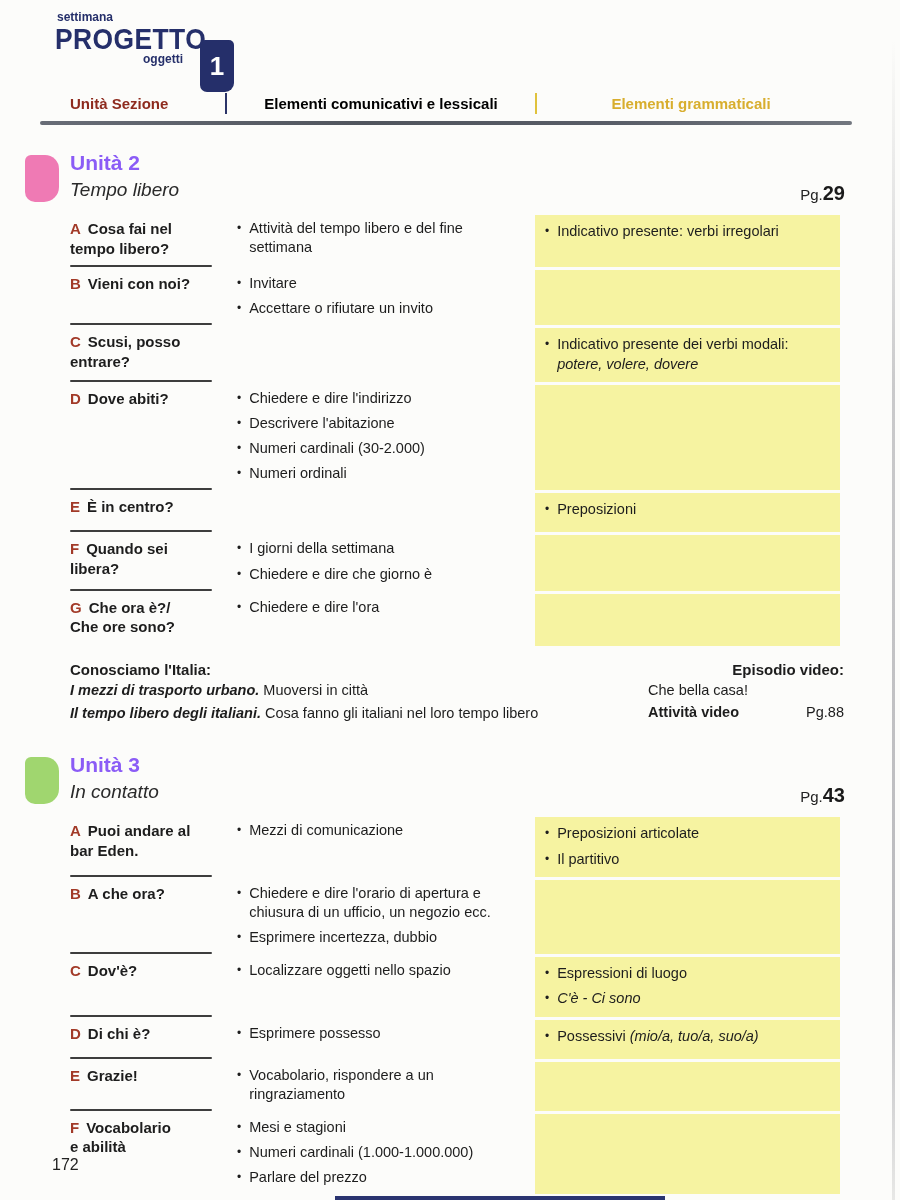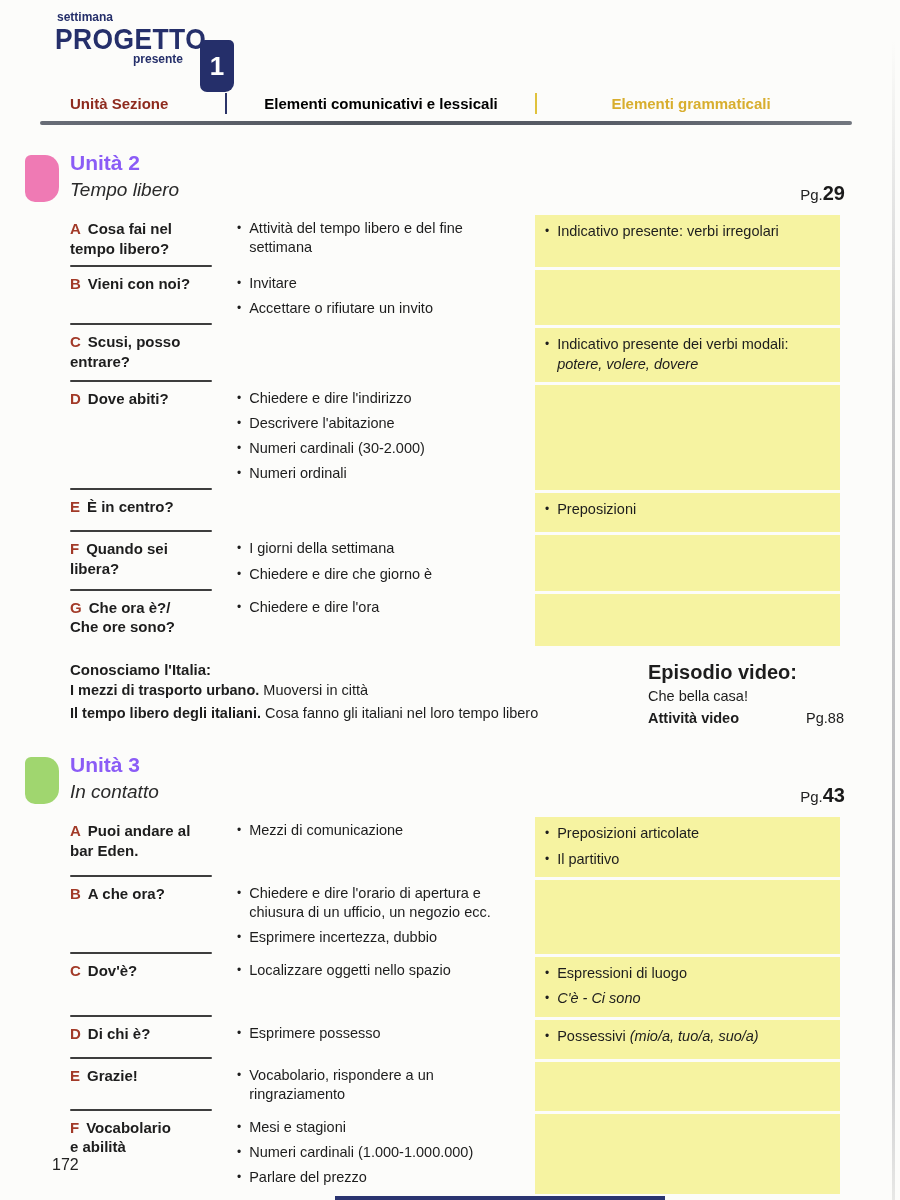--- a/index.html
+++ b/index.html
@@ -52,47 +52,47 @@
   .cell-label{position:relative;padding:4px 12px 12px 0;font-weight:bold;font-size:15px;line-height:1.3;}
   .row-letter{color:#a23a28;margin-right:7px;}
   .label-rule{position:absolute;left:0;bottom:3px;width:142px;height:2px;background:#3d3d3d;border-radius:1px;}
   .cell-comm{padding:4px 28px 10px 2px;font-size:14.5px;line-height:1.32;}
   .cell-gram{background:#f6f3a1;padding:7px 14px 8px 10px;margin-bottom:3px;font-size:14.5px;line-height:1.32;min-height:24px;}
   .bullet{display:flex;gap:8px;margin-bottom:6px;}
   .bullet:last-child{margin-bottom:0;}
   .dot{flex:0 0 auto;font-size:12px;line-height:1.6;}
   .bt{flex:1;}
   .s-i{font-style:italic;}
-  .s-bi{font-weight:bold;}
+  .s-bi{font-weight:bold;font-style:italic;}
 
   
   .unit-footer{margin-left:30px;margin-top:12px;display:grid;grid-template-columns:575px 1fr;}
   .cono-head{font-size:15px;font-weight:bold;margin-bottom:3px;}
   .cono-item{font-size:14.5px;line-height:1.33;margin-bottom:4px;max-width:565px;}
   .video{padding-left:3px;}
-  .video-head{font-size:20px;font-weight:bold;margin-bottom:4px;}
+  .video-head{font-size:15px;font-weight:bold;margin-bottom:4px;text-align:right;}
   .video-title{font-size:14.5px;margin-bottom:6px;}
   .video-activity{display:flex;justify-content:space-between;width:196px;font-size:14.5px;}
   .video-activity .act{font-weight:bold;}
 
   
   .page-num{position:absolute;left:52px;bottom:26px;font-size:16px;color:#222;}
   .scan-edge{position:absolute;right:5px;top:40px;bottom:0;width:3px;
     background:linear-gradient(180deg,rgba(150,150,150,0) 0%,rgba(140,140,145,.45) 30%,rgba(120,120,128,.5) 80%,rgba(150,150,150,.2) 100%);}
   .bottom-line{position:absolute;left:335px;bottom:0;width:330px;height:4px;background:#2a3470;}
 </style>
 </head>
 <body>
 
 <div class="page">
 
   <div class="brand">
     <div class="brand-top">settimana</div>
     <div class="brand-name">PROGETTO</div>
-    <div class="brand-sub">presente</div>
+    <div class="brand-sub">oggetti</div>
     <div class="level-badge">1</div>
   </div>
 
   <div class="cols">
     <div class="col-h col-h1">Unità Sezione</div>
     <div class="col-h col-h2">Elementi comunicativi e lessicali</div>
     <div class="col-h col-h3">Elementi grammaticali</div>
   </div>
   <div class="header-rule"></div>
 

